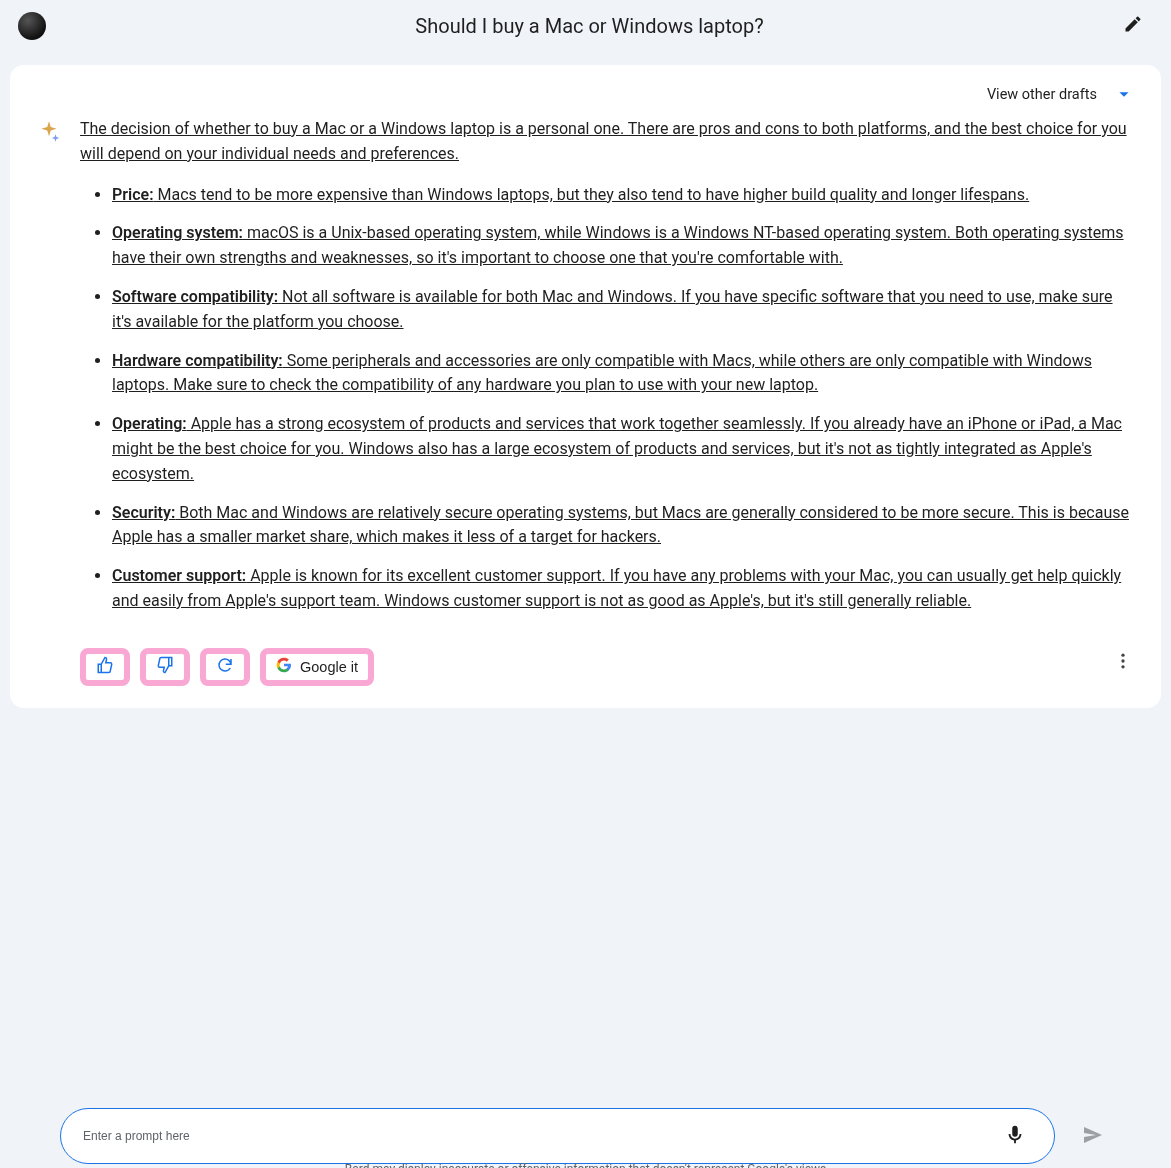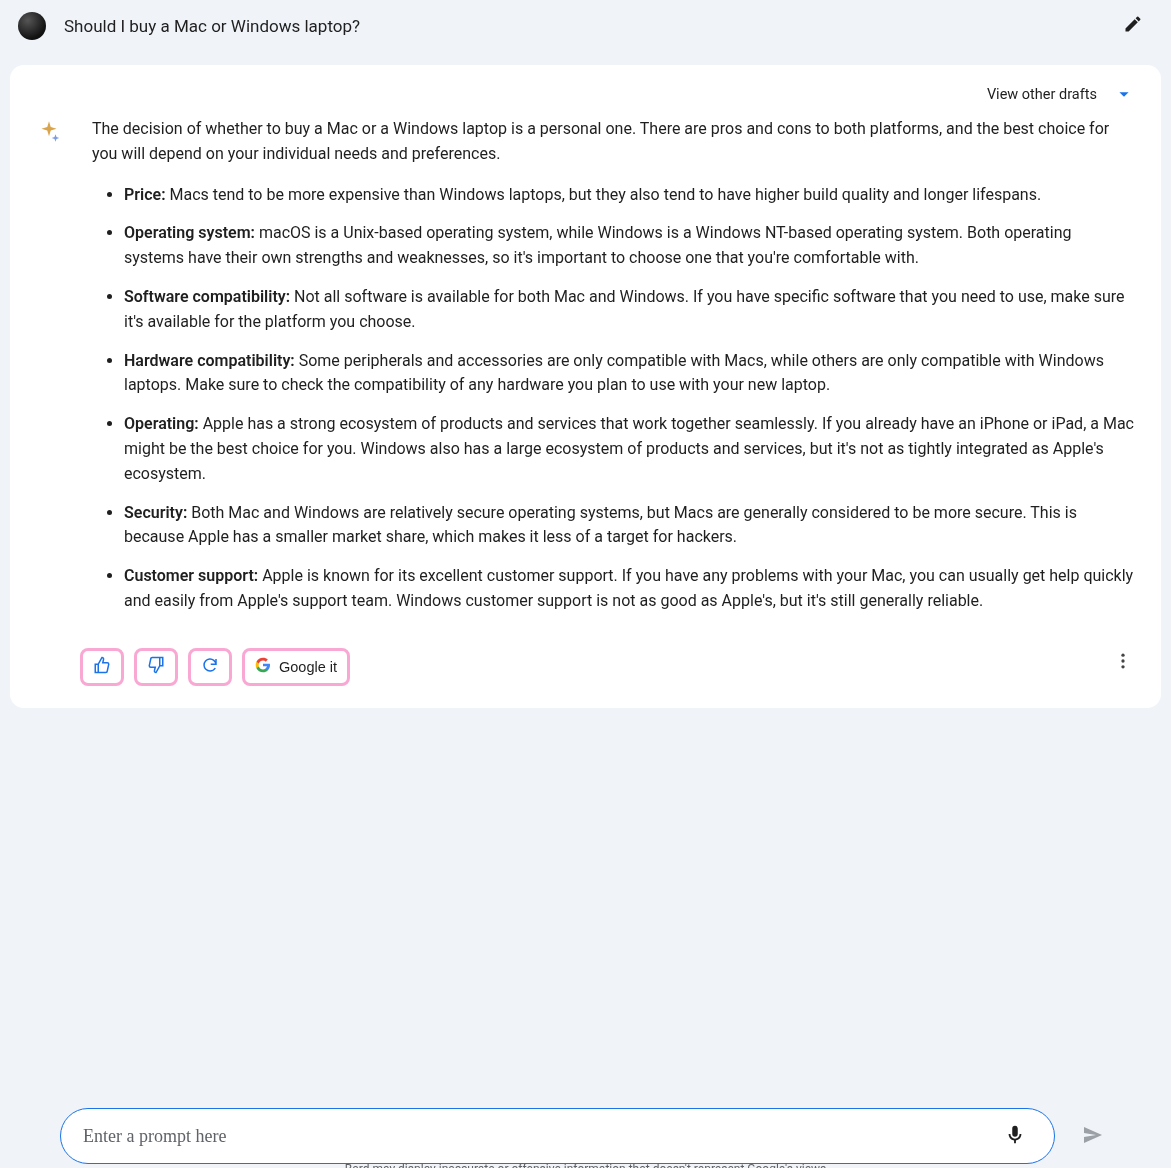--- a/index.html
+++ b/index.html
@@ -20,22 +20,23 @@
   .avatar {
     width: 28px;
     height: 28px;
     border-radius: 50%;
     background: radial-gradient(circle at 35% 30%, #555 0%, #111 70%);
     flex-shrink: 0;
     margin-right: 18px;
   }
   .prompt-text {
     flex: 1;
-    font-size: 17px;
-    color: #1f1f1f;
+    font-size: 20px;
+    color: #1f1f1f;
+    text-align: center;
   }
   .edit-btn {
     background: none;
     border: none;
     cursor: pointer;
     padding: 8px;
     border-radius: 50%;
     color: #1f1f1f;
     display: flex;
   }
@@ -54,21 +55,22 @@
     margin-bottom: 12px;
     cursor: pointer;
   }
   .drafts-label {
     font-size: 14.5px;
     color: #1f1f1f;
   }
   .chevron-down { color: #1a73e8; display:flex; }
   .resp-body {
     display: flex;
-    gap: 30px;
+    gap: 18px;
+    text-decoration: underline;
   }
   .sparkle {
     width: 26px;
     flex-shrink: 0;
     margin-top: 2px;
   }
   .resp-content {
     flex: 1;
     font-size: 16px;
     line-height: 1.55;
@@ -85,21 +87,21 @@
   .resp-content li:last-child { margin-bottom: 0; }
   .resp-content li b { font-weight: 600; }
   .actions-row {
     display: flex;
     align-items: center;
     gap: 10px;
     margin-top: 18px;
     margin-left: 44px;
   }
   .icon-btn {
-    border: 3px solid #f9a8d4;
+    border: 6px solid #f9a8d4;
     background: #fff;
     border-radius: 8px;
     height: 38px;
     min-width: 38px;
     display: flex;
     align-items: center;
     justify-content: center;
     cursor: pointer;
     color: #1a73e8;
     padding: 0 10px;
@@ -134,23 +136,22 @@
     background: #fff;
     height: 56px;
     display: flex;
     align-items: center;
     padding: 0 22px;
   }
   .input-box input {
     flex: 1;
     border: none;
     outline: none;
-    font-size: 18px;
+    font-size: 12px;
     background: transparent;
-    font-family: Liberation Serif, serif;
   }
   .input-box input::placeholder { color: #5f6368; }
   .mic-btn, .send-btn {
     background: none; border: none; cursor: pointer; display: flex; padding: 6px;
   }
   .mic-btn { color: #1f1f1f; }
   .send-btn { color: #9aa0a6; }
   .disclaimer {
     font-size: 12px;
     color: #5f6368;

